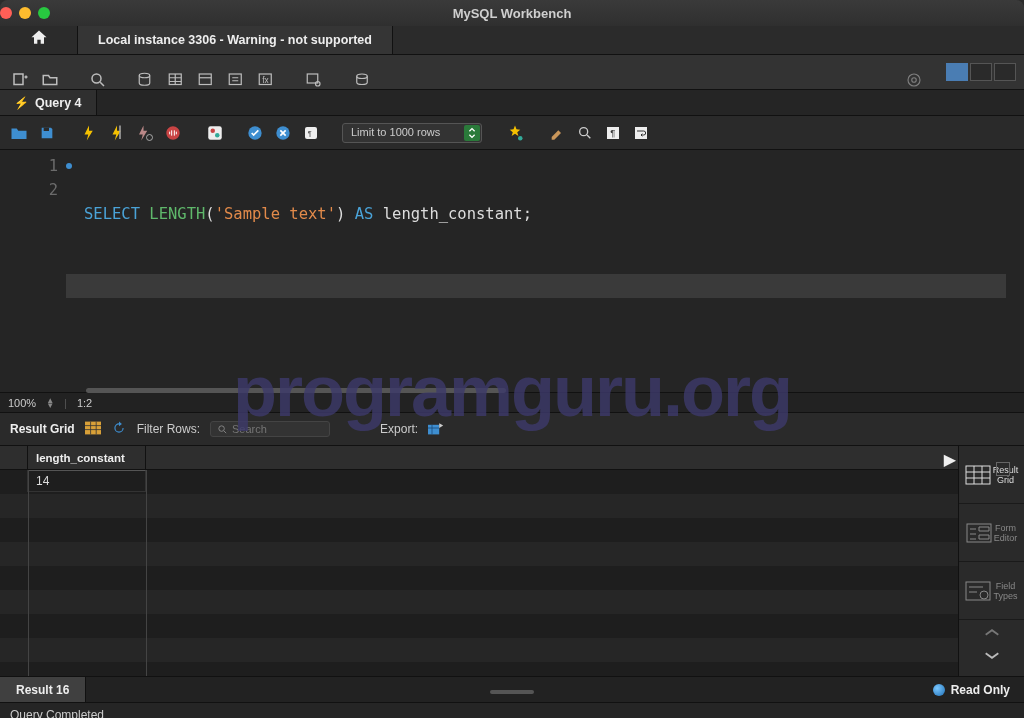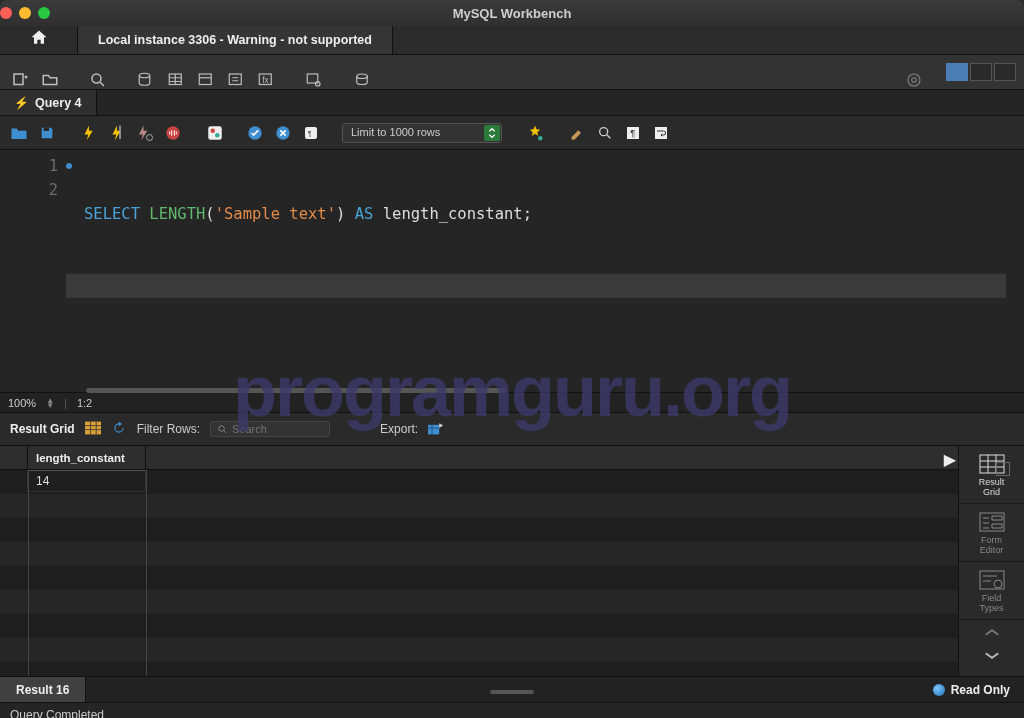--- a/index.html
+++ b/index.html
@@ -29,21 +29,21 @@
   .pt.active { background:#4a7db3; border-color:#4a7db3; }
 
   
   .qtabbar { height: 26px; background: #252525; display: flex; align-items: stretch; border-bottom:1px solid #111;}
   .qtab { padding: 0 14px; display: flex; align-items: center; gap: 6px; font-size: 12.5px; font-weight: 600; color:#eee; background:#2f2f2f; border-right:1px solid #111;}
   .qtab .bolt { color:#f5c100; font-size:12px;}
   
   
   .query-toolbar { height: 34px; background: #2a2a2a; display: flex; align-items: center; padding: 0 8px; gap: 6px; border-bottom:1px solid #111;}
   .qic { width: 22px; height: 22px; display:flex; align-items:center; justify-content:center; }
-  .limit-select { background:#3a5a3a; background:#333; border:1px solid #555; color:#ccc; font-size:11px; padding:2px 20px 2px 8px; border-radius:3px; height:20px; position:relative; width:160px;}
+  .limit-select { background:#3a5a3a; background:#333; border:1px solid #555; color:#ccc; font-size:11px; padding:2px 20px 2px 8px; border-radius:3px; height:20px; position:relative; width:140px;}
   .limit-sel-wrap{position:relative;display:flex;align-items:center;}
   .limit-sel-wrap::after{content:"";position:absolute;right:2px;top:2px;bottom:2px;width:16px;background:#2a7a3a;border-radius:2px;}
   .limit-sel-wrap svg{position:absolute;right:5px;width:10px;height:14px;z-index:1;}
 
   
   .editor { height: 242px; background: #252525; display: flex; font-family: Menlo, Consolas, monospace; font-size: 15.5px; }
   .gutter { width: 66px; background: #252525; color: #6b6b6b; text-align: right; padding: 4px 8px 0 0; line-height:24px;}
   .gutter .ln { position:relative; }
   .gutter .ln .dot{position:absolute;right:-14px;top:9px;width:6px;height:6px;border-radius:50%;background:#3e8ed0;}
   .code { padding: 4px 0 0 18px; line-height:24px; white-space:pre; }
@@ -73,21 +73,21 @@
   .grid-body{flex:1;position:relative;}
   .grow{height:22px;display:flex;}
   .gcell-idx{width:28px;border-right:1px solid #333;}
   .gcell{width:118px;border-right:1px solid #333;padding:0 8px;font-size:12px;color:#ddd;display:flex;align-items:center;}
   .grow.data{background:#1e1e1e;}
   .grow.data .gcell{border-top:1px solid #555;border-bottom:1px solid #333;}
   .grow.stripe{background:#262626;height:24px;margin-top:2px;}
   .arrow-ind{position:absolute;right:-12px;top:2px;color:#eee;}
   
   .side-panels{width:66px;background:#2a2a2a;display:flex;flex-direction:column;border-left:1px solid #111;}
-  .sp-item{flex:0 0 58px;display:flex;flex-direction:column;align-items:center;justify-content:center;gap:2px;font-size:9px;color:#888;border-bottom:1px solid #1a1a1a;}
+  .sp-item{flex:0 0 58px;display:flex;flex-direction:row;align-items:center;justify-content:center;gap:2px;font-size:9px;color:#888;border-bottom:1px solid #1a1a1a;}
   .sp-item.active{color:#ddd;}
   .sp-item svg{width:26px;height:22px;}
   .sp-chev{flex:0 0 24px;display:flex;align-items:center;justify-content:center;color:#777;}
 
   
   .restabbar{height:26px;background:#222;display:flex;align-items:stretch;border-top:1px solid #111;}
   .restab{padding:0 16px;display:flex;align-items:center;font-size:12px;font-weight:700;color:#eee;background:#404040;border-right:1px solid #111;}
   .ro-badge{margin-left:auto;padding:0 14px;display:flex;align-items:center;gap:6px;font-size:12px;font-weight:700;color:#eee;}
   .ro-dot{width:12px;height:12px;border-radius:50%;background:radial-gradient(circle at 35% 35%,#7ac7ff,#1e6fb5);}
 

